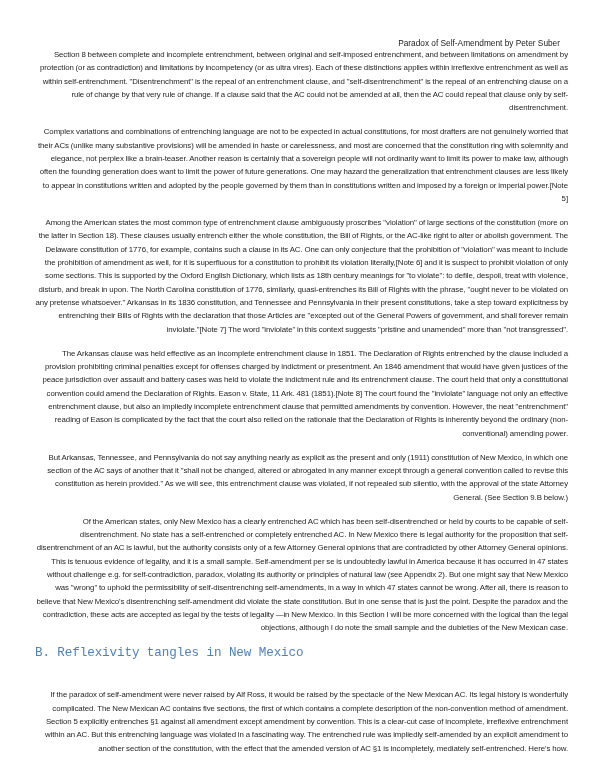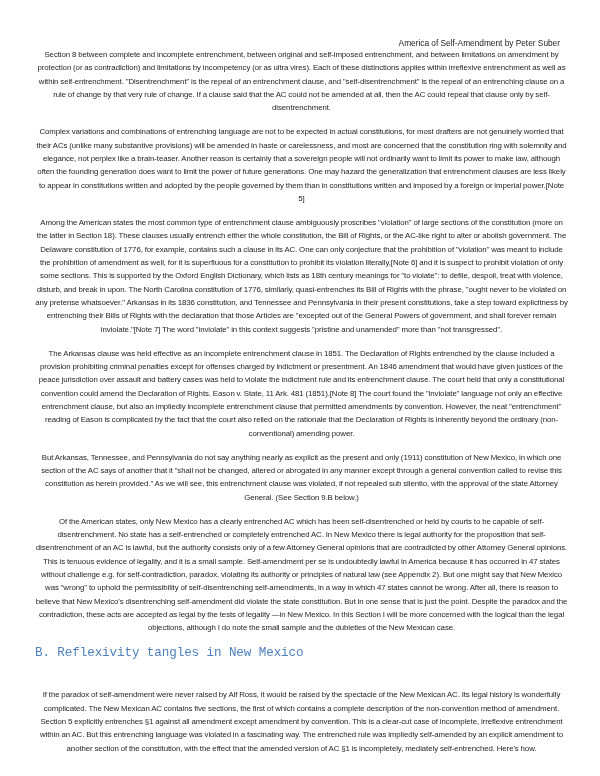--- a/index.html
+++ b/index.html
@@ -33,21 +33,21 @@
   .body-text {
     position: absolute;
     left: 35px;
     top: 48px;
     width: 533px;
   }
   .para {
     font-size: 7.85px;
     line-height: 13.35px;
     margin: 0 0 10.6px 0;
-    text-align: center;
+    text-align: right;
     letter-spacing: -0.08px;
     word-spacing: -0.2px;
     color: #1f1f1f;
   }
   .section-heading {
     font-size: 12.6px;
     line-height: 16px;
     color: #4f81bd;
     margin: 6px 0 27px 0;
     font-weight: normal;
@@ -62,21 +62,21 @@
     text-align: center;
     font-size: 8px;
     color: #222;
   }
 </style>
 </head>
 <body>
 
 <div class="page">
 
-  <div class="running-header">America of Self-Amendment by Peter Suber</div>
+  <div class="running-header">Paradox of Self-Amendment by Peter Suber</div>
 
   <div class="body-text">
     <p class="para">Section 8 between complete and incomplete entrenchment, between original and self-imposed entrenchment, and between limitations on amendment by protection (or as contradiction) and limitations by incompetency (or as ultra vires). Each of these distinctions applies within irreflexive entrenchment as well as within self-entrenchment. "Disentrenchment" is the repeal of an entrenchment clause, and "self-disentrenchment" is the repeal of an entrenching clause on a rule of change by that very rule of change. If a clause said that the AC could not be amended at all, then the AC could repeal that clause only by self-disentrenchment.</p>
     <p class="para">Complex variations and combinations of entrenching language are not to be expected in actual constitutions, for most drafters are not genuinely worried that their ACs (unlike many substantive provisions) will be amended in haste or carelessness, and most are concerned that the constitution ring with solemnity and elegance, not perplex like a brain-teaser. Another reason is certainly that a sovereign people will not ordinarily want to limit its power to make law, although often the founding generation does want to limit the power of future generations. One may hazard the generalization that entrenchment clauses are less likely to appear in constitutions written and adopted by the people governed by them than in constitutions written and imposed by a foreign or imperial power.[Note 5]</p>
     <p class="para">Among the American states the most common type of entrenchment clause ambiguously proscribes "violation" of large sections of the constitution (more on the latter in Section 18). These clauses usually entrench either the whole constitution, the Bill of Rights, or the AC-like right to alter or abolish government. The Delaware constitution of 1776, for example, contains such a clause in its AC. One can only conjecture that the prohibition of "violation" was meant to include the prohibition of amendment as well, for it is superfluous for a constitution to prohibit its violation literally,[Note 6] and it is suspect to prohibit violation of only some sections. This is supported by the Oxford English Dictionary, which lists as 18th century meanings for "to violate": to defile, despoil, treat with violence, disturb, and break in upon. The North Carolina constitution of 1776, similarly, quasi-entrenches its Bill of Rights with the phrase, "ought never to be violated on any pretense whatsoever." Arkansas in its 1836 constitution, and Tennessee and Pennsylvania in their present constitutions, take a step toward explicitness by entrenching their Bills of Rights with the declaration that those Articles are "excepted out of the General Powers of government, and shall forever remain inviolate."[Note 7] The word "inviolate" in this context suggests "pristine and unamended" more than "not transgressed".</p>
     <p class="para">The Arkansas clause was held effective as an incomplete entrenchment clause in 1851. The Declaration of Rights entrenched by the clause included a provision prohibiting criminal penalties except for offenses charged by indictment or presentment. An 1846 amendment that would have given justices of the peace jurisdiction over assault and battery cases was held to violate the indictment rule and its entrenchment clause. The court held that only a constitutional convention could amend the Declaration of Rights. Eason v. State, 11 Ark. 481 (1851).[Note 8] The court found the "inviolate" language not only an effective entrenchment clause, but also an impliedly incomplete entrenchment clause that permitted amendments by convention. However, the neat "entrenchment" reading of Eason is complicated by the fact that the court also relied on the rationale that the Declaration of Rights is inherently beyond the ordinary (non-conventional) amending power.</p>
     <p class="para">But Arkansas, Tennessee, and Pennsylvania do not say anything nearly as explicit as the present and only (1911) constitution of New Mexico, in which one section of the AC says of another that it "shall not be changed, altered or abrogated in any manner except through a general convention called to revise this constitution as herein provided." As we will see, this entrenchment clause was violated, if not repealed sub silentio, with the approval of the state Attorney General. (See Section 9.B below.)</p>
     <p class="para">Of the American states, only New Mexico has a clearly entrenched AC which has been self-disentrenched or held by courts to be capable of self-disentrenchment. No state has a self-entrenched or completely entrenched AC. In New Mexico there is legal authority for the proposition that self-disentrenchment of an AC is lawful, but the authority consists only of a few Attorney General opinions that are contradicted by other Attorney General opinions. This is tenuous evidence of legality, and it is a small sample. Self-amendment per se is undoubtedly lawful in America because it has occurred in 47 states without challenge e.g. for self-contradiction, paradox, violating its authority or principles of natural law (see Appendix 2). But one might say that New Mexico was "wrong" to uphold the permissibility of self-disentrenching self-amendments, in a way in which 47 states cannot be wrong. After all, there is reason to believe that New Mexico's disentrenching self-amendment did violate the state constitution. But in one sense that is just the point. Despite the paradox and the contradiction, these acts are accepted as legal by the tests of legality —in New Mexico. In this Section I will be more concerned with the logical than the legal objections, although I do note the small sample and the dubieties of the New Mexican case.</p>
 
     <h2 class="section-heading">B. Reflexivity tangles in New Mexico</h2>

